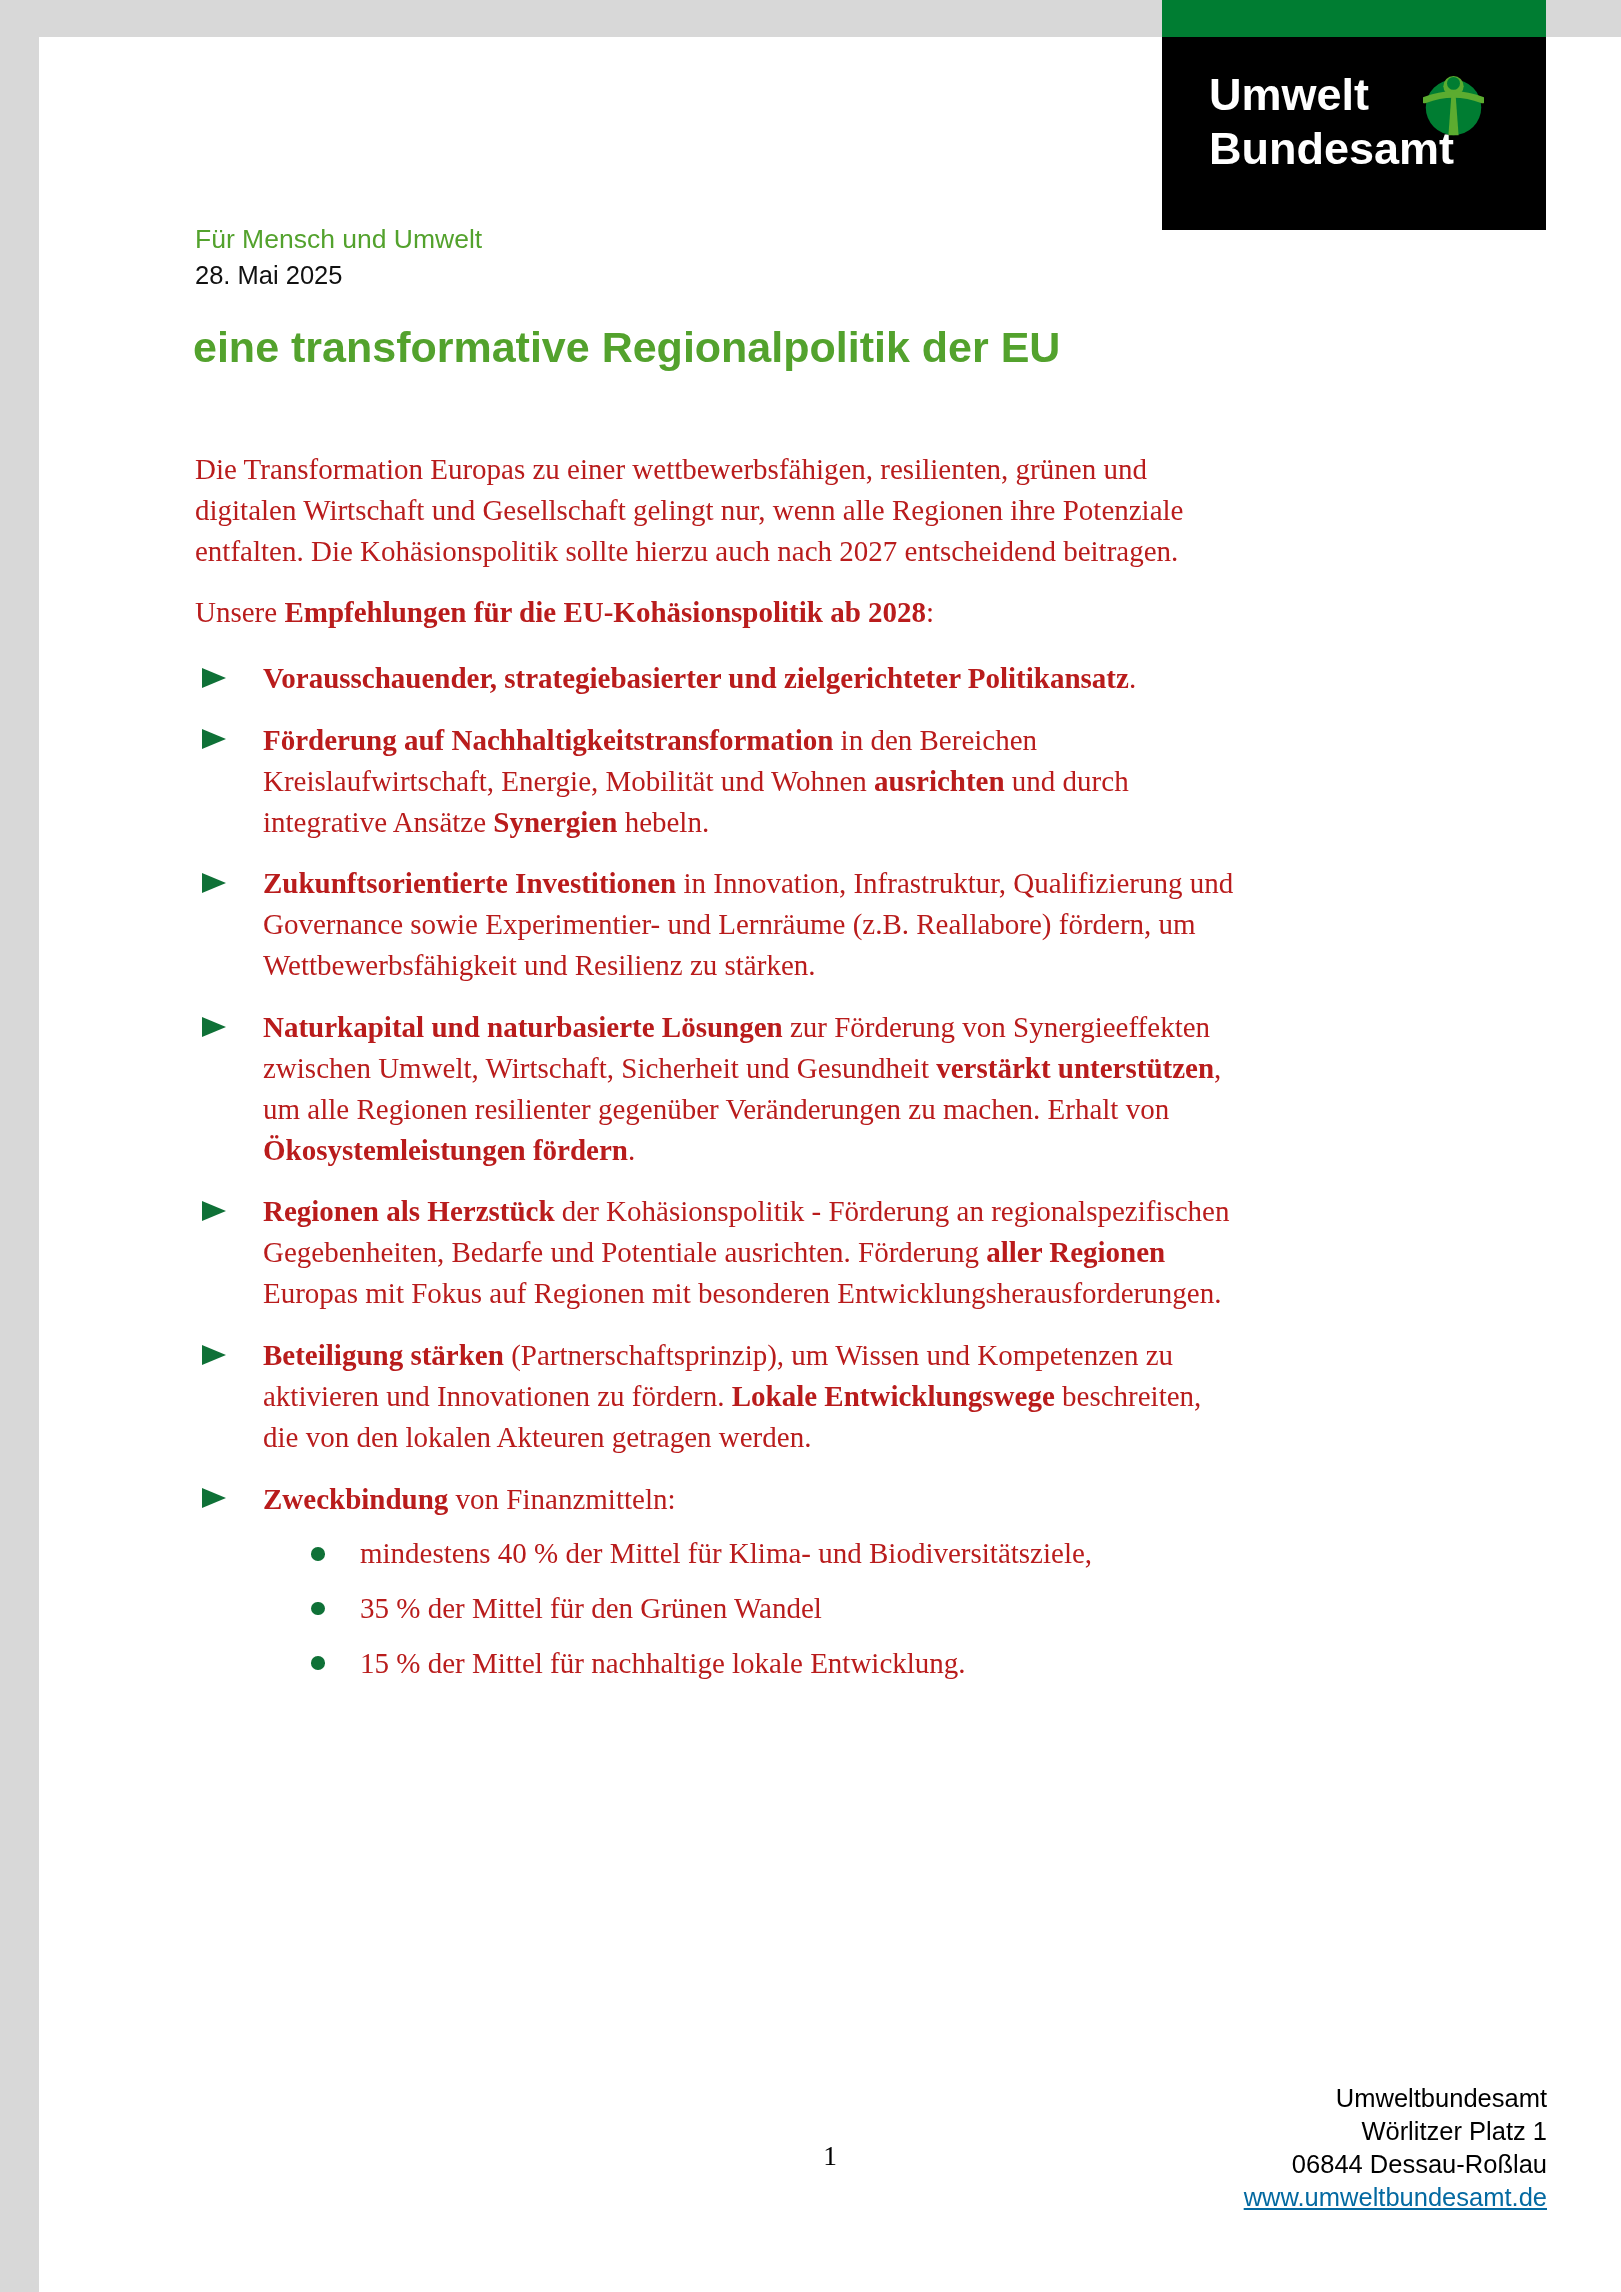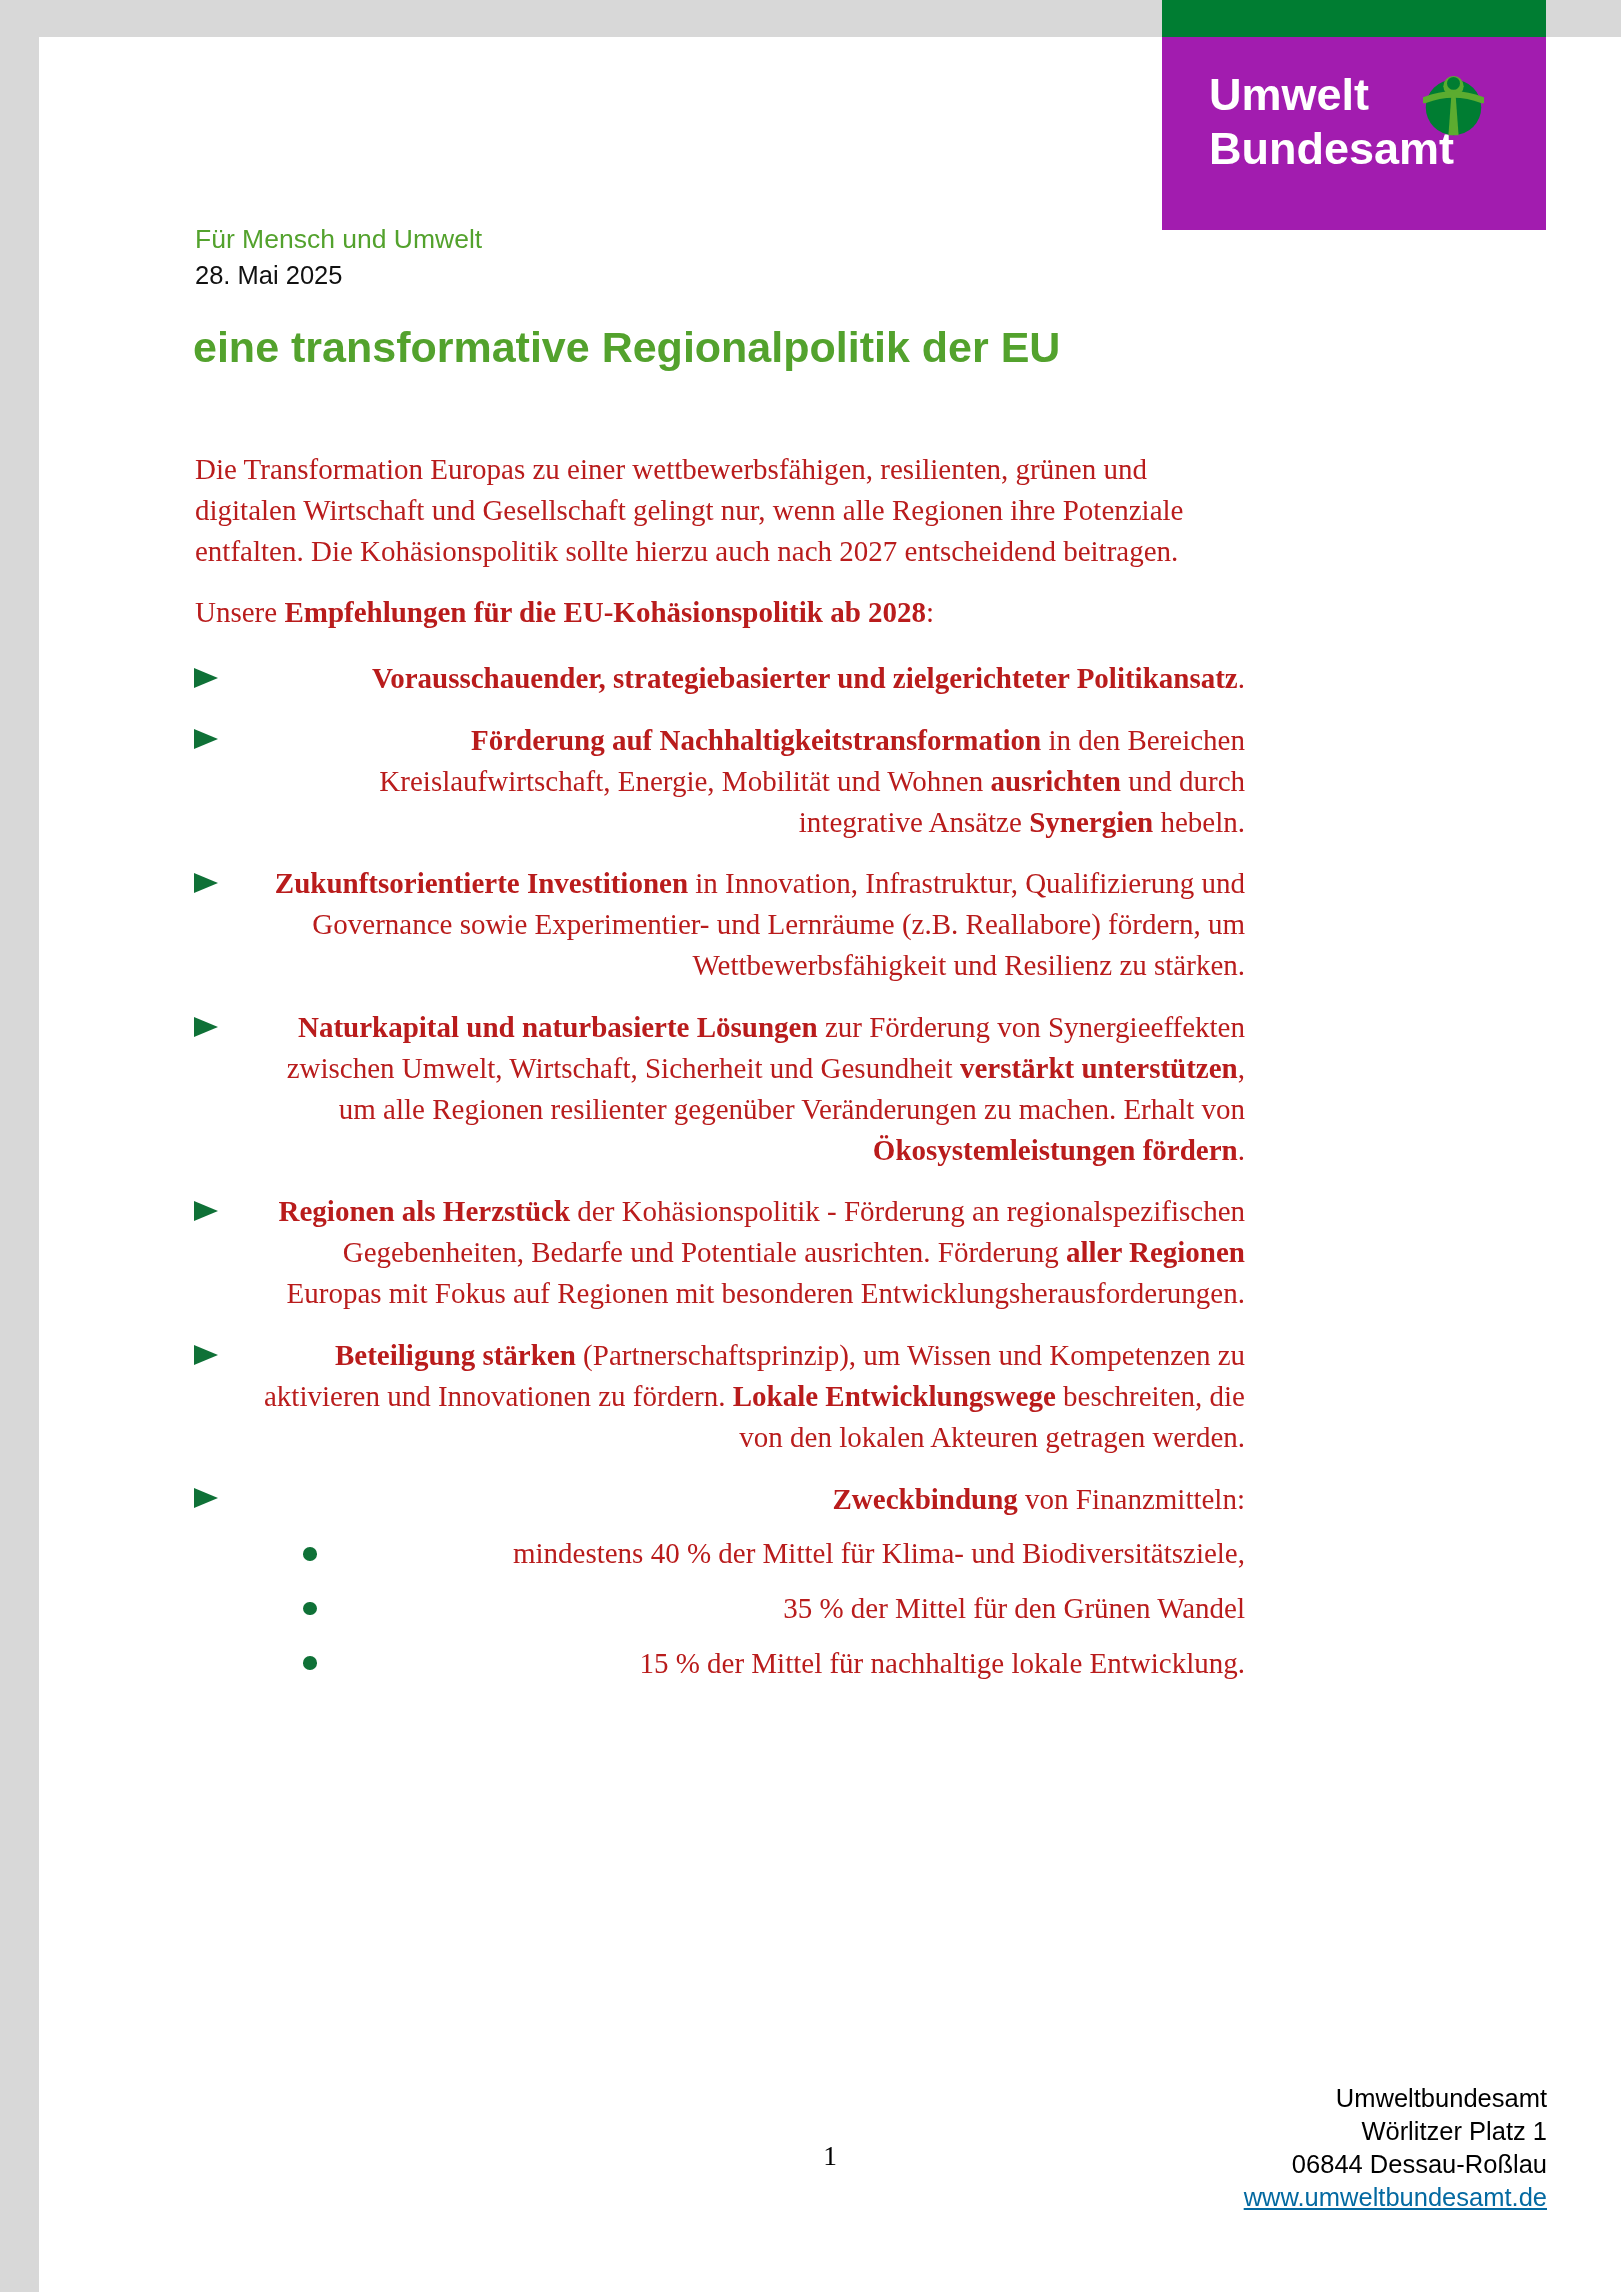--- a/index.html
+++ b/index.html
@@ -10,21 +10,21 @@
     overflow:hidden;
     font-family:"Liberation Sans","DejaVu Sans",sans-serif;
   }
   .page{
     position:absolute;left:39px;top:37px;width:1582px;height:2255px;
     background:#ffffff;
   }
   
   .logo-block{position:absolute;left:1162px;top:0;width:384px;}
   .logo-strip{height:37px;background:#007d32;}
-  .logo-box{height:193px;background:#a21caf;position:relative;}
+  .logo-box{height:193px;background:#000000;position:relative;}
   .logo-text{
     position:absolute;left:47px;top:31px;
     color:#ffffff;font-weight:bold;font-size:45px;line-height:54px;
     letter-spacing:0px;
   }
   .logo-icon{position:absolute;left:261px;top:39px;width:61px;height:61px;}
   
   .tagline{
     position:absolute;left:195px;top:200px;
     font-size:26.5px;color:#53a22d;margin-top:24px;
@@ -38,21 +38,21 @@
     font-size:43px;font-weight:bold;line-height:54px;color:#53a22d;
   }
   
   .content{
     position:absolute;left:195px;top:449px;width:1054px;
     font-family:"Liberation Serif","DejaVu Serif",serif;
     font-size:29px;line-height:41px;color:#b91c1c;
   }
   .intro{margin:0 0 19.6px 0;}
   .lead{margin:0 0 25.5px 0;}
-  .bullets{margin:4px;padding:0;text-align:right;}
+  .bullets{margin:12px;padding:0;}
   .bullet{
     position:relative;list-style:none;
     padding-left:56px;margin:0 0 20.6px 0;
   }
   .tri{
     position:absolute;left:-4.9px;top:9.8px;width:0;height:0;
     border-left:24.5px solid #0f7137;
     border-top:10.8px solid transparent;
     border-bottom:10.8px solid transparent;
   }

